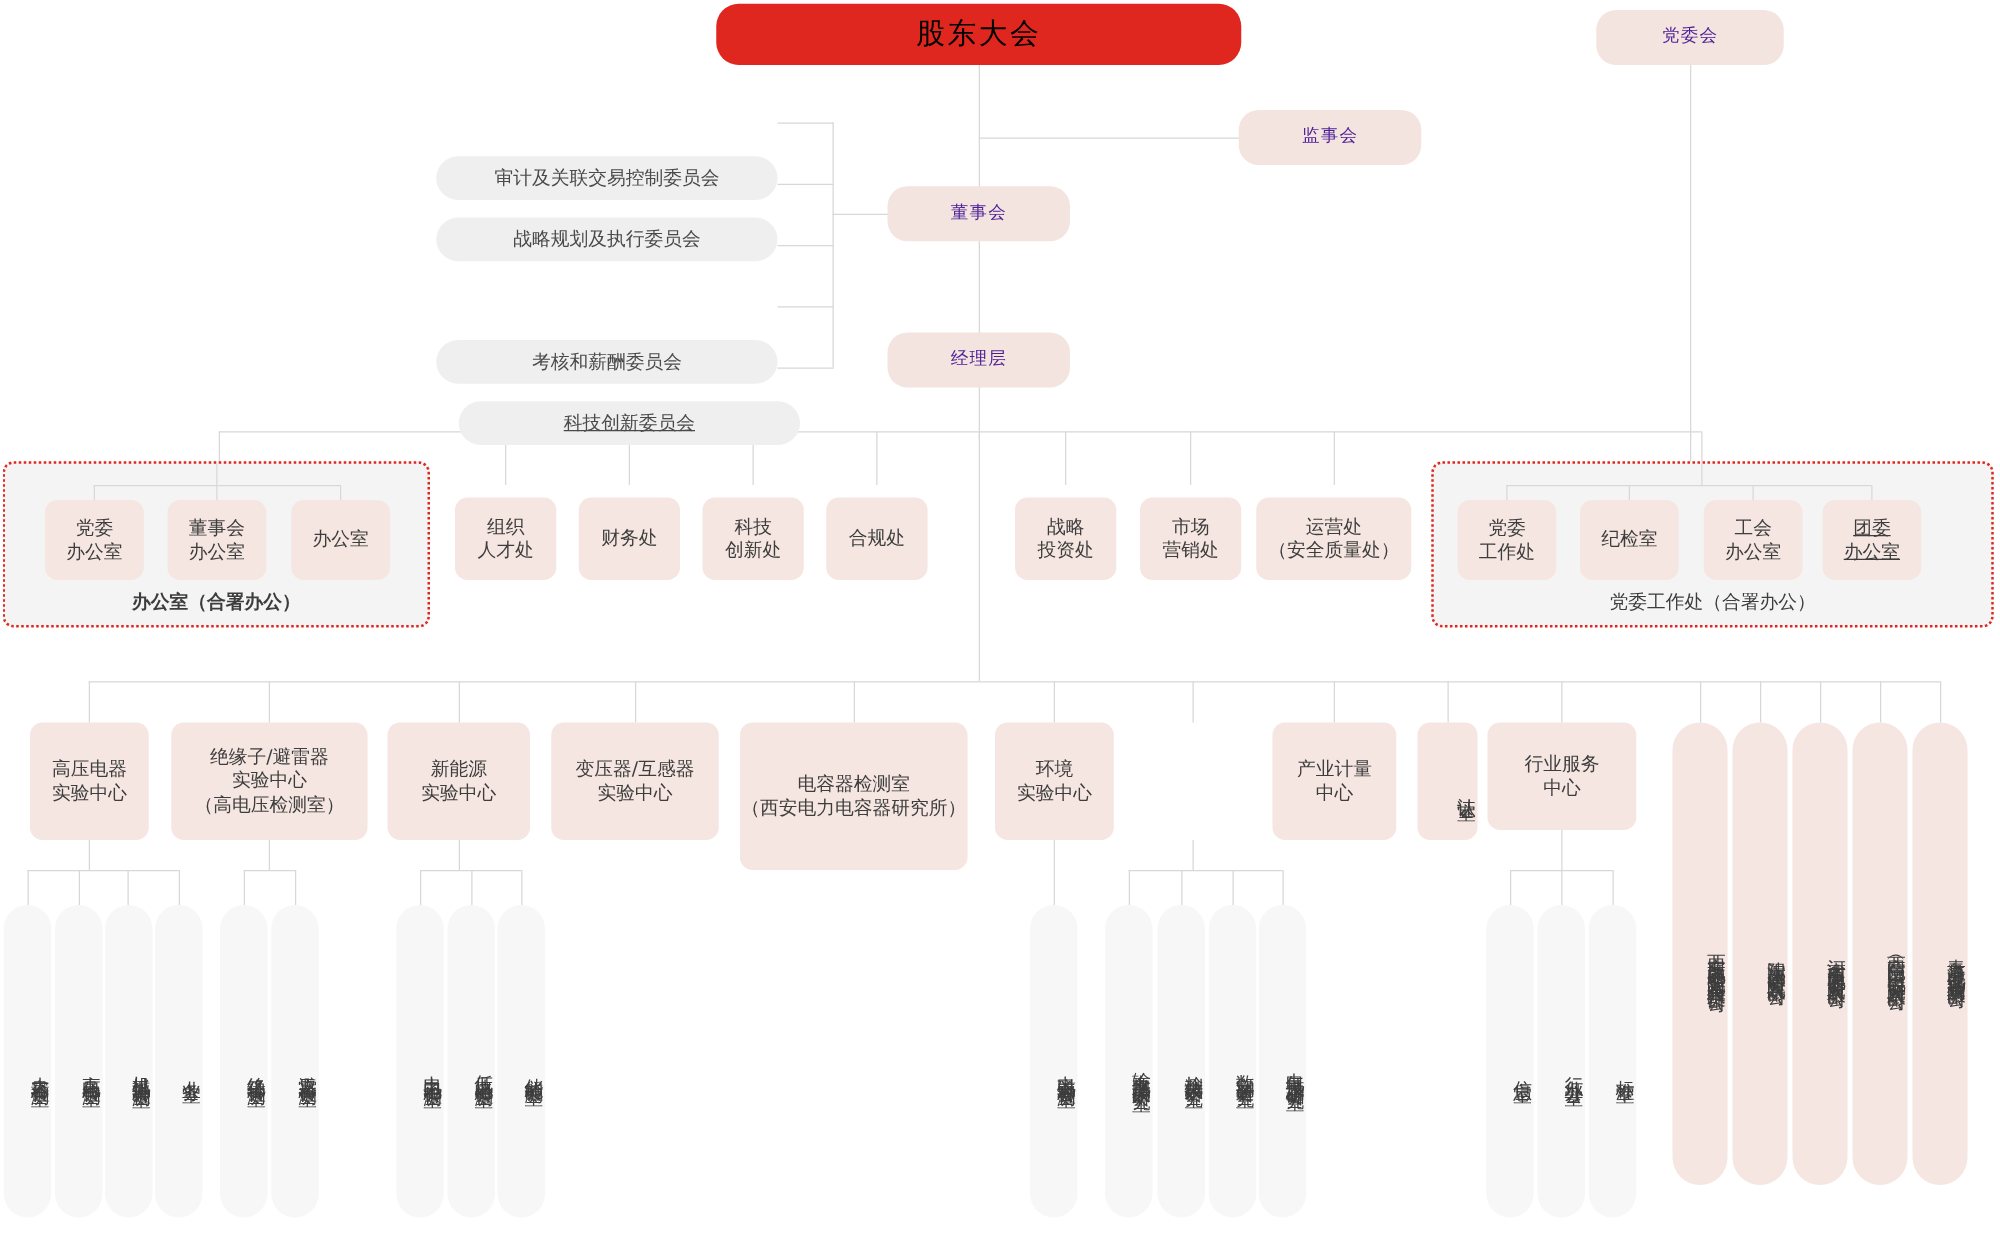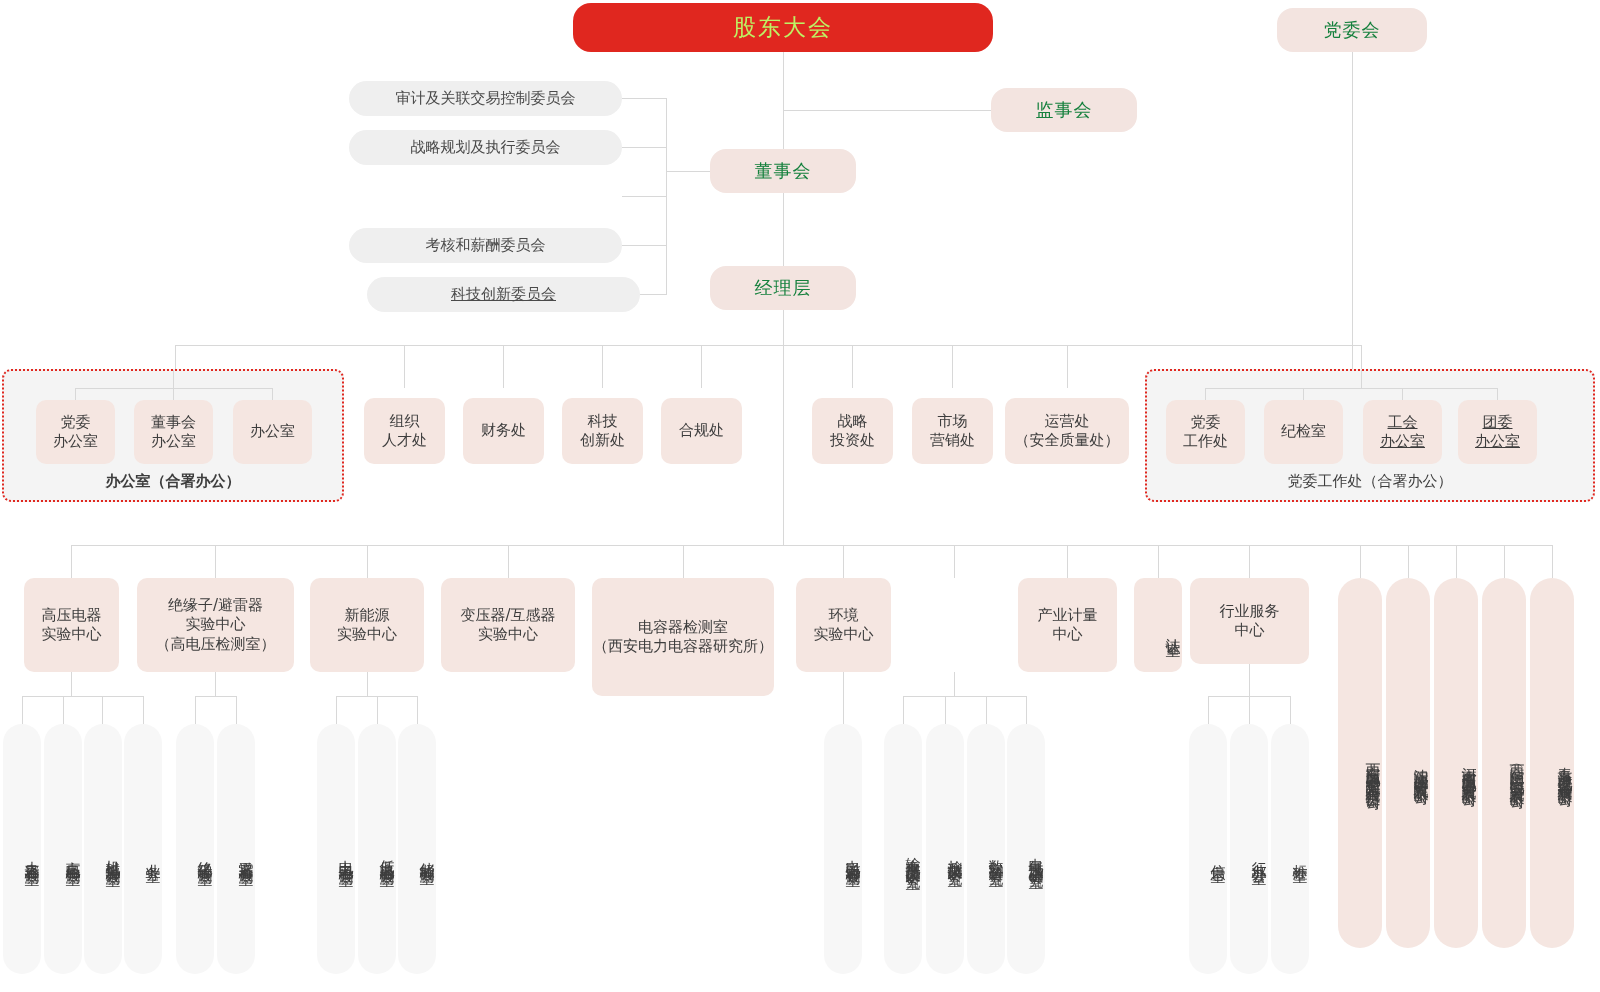--- a/index.html
+++ b/index.html
@@ -23,38 +23,39 @@
     display:flex;
     align-items:center;
     justify-content:center;
     text-align:center;
     line-height:1.28;
     white-space:pre-line;
     z-index:5;
   }
   .n-red{
     background:#e0271f;
-    color:#bef264;
+    color:#000000;
     border-radius:18px;
     font-size:23px;
     letter-spacing:2px;
   }
   .n-pinkred{
     background:#f3e4e0;
-    color:#15803d;
+    color:#4c1d95;
     border-radius:16px;
-    font-size:18px;
+    font-size:14px;
     letter-spacing:1px;
   }
   .n-gray{
     background:#efefef;
     color:#4a4a4a;
     border-radius:22px;
     font-size:15px;
     justify-content:center;
+    margin-top:44px;
   }
   .n-pink{
     background:#f5e6e1;
     color:#3d3d3d;
     border-radius:10px;
     font-size:15px;
   }
   .n-white{
     background:#f7f7f7;
     color:#3d3d3d;
@@ -231,21 +232,21 @@
   <div class="node n-pink" style="left:812px;top:398px;width:81px;height:66px;">战略
 投资处</div>
   <div class="node n-pink" style="left:912px;top:398px;width:81px;height:66px;">市场
 营销处</div>
   <div class="node n-pink" style="left:1005px;top:398px;width:124px;height:66px;">运营处
 （安全质量处）</div>
 
   <div class="node n-pink" style="left:1166px;top:400px;width:79px;height:64px;">党委
 工作处</div>
   <div class="node n-pink" style="left:1264px;top:400px;width:79px;height:64px;">纪检室</div>
-  <div class="node n-pink" style="left:1363px;top:400px;width:79px;height:64px;text-decoration:underline;">工会
+  <div class="node n-pink" style="left:1363px;top:400px;width:79px;height:64px;">工会
 办公室</div>
   <div class="node n-pink" style="left:1458px;top:400px;width:79px;height:64px;text-decoration:underline;">团委
 办公室</div>
 
   <div class="node n-pink" style="left:24px;top:578px;width:95px;height:94px;">高压电器
 实验中心</div>
   <div class="node n-pink" style="left:137px;top:578px;width:157px;height:94px;">绝缘子/避雷器
 实验中心
 （高电压检测室）</div>
   <div class="node n-pink" style="left:310px;top:578px;width:114px;height:94px;">新能源

